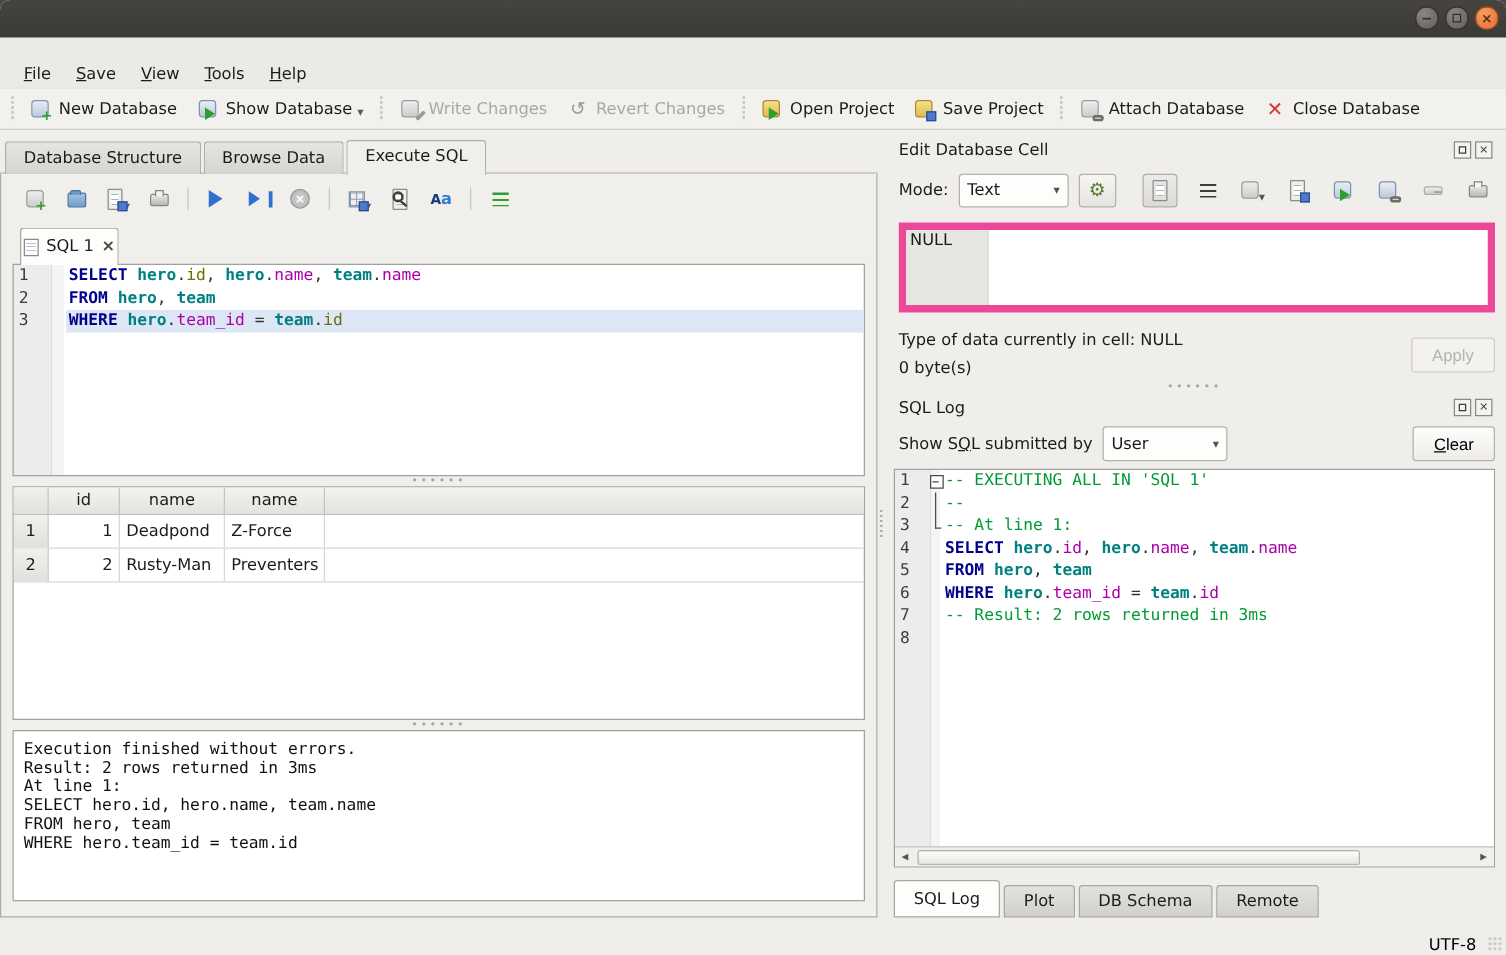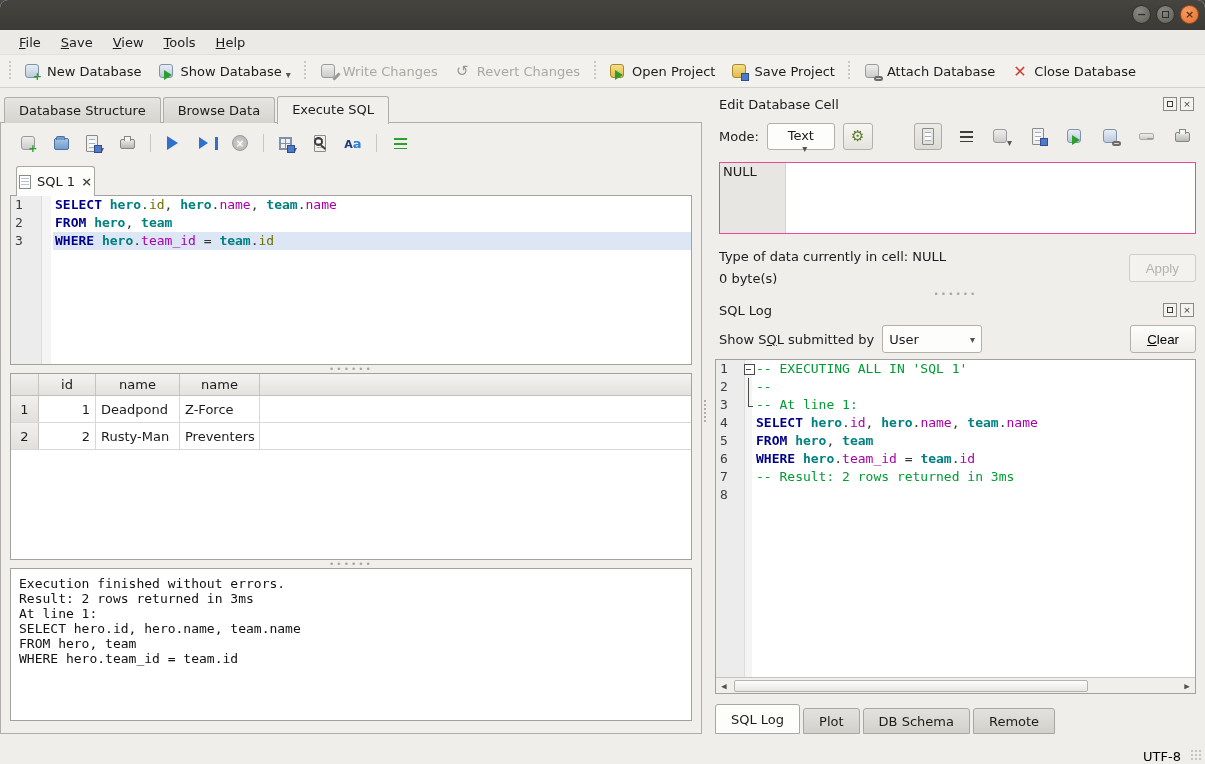--- a/index.html
+++ b/index.html
@@ -8,21 +8,21 @@
 
   
   .titlebar { height:30px; background:linear-gradient(#46443f,#3b3a36); display:flex; align-items:center; position:relative; flex:0 0 auto; }
   .titlebar .title { flex:1; text-align:center; color:#fff; font-weight:bold; font-size:13px; }
   .win-controls { position:absolute; right:6px; top:5px; display:flex; gap:5px; }
   .wbtn { width:19px; height:19px; border-radius:50%; background:radial-gradient(circle at 35% 30%, #8a8881, #5f5d57); border:1px solid #33322e; color:#2e2d29; font-size:11px; line-height:17px; text-align:center; font-weight:bold; }
   .wbtn.close { background:radial-gradient(circle at 35% 30%, #f69d60, #e4702f); border-color:#a14c1c; color:#5c2c10; }
   .wbtn .sq { display:inline-block; width:7px; height:7px; border:1px solid #2e2d29; margin-top:5px; }
 
   
-  .menubar { height:25px; background:#eceae6; display:flex; align-items:center; padding-left:10px; gap:2px; border-bottom:1px solid #e3e1dc; flex:0 0 auto; }
+  .menubar { height:41px; background:#eceae6; display:flex; align-items:flex-end; padding-left:10px; gap:2px; border-bottom:1px solid #e3e1dc; flex:0 0 auto; }
   .menu-item { display:inline-block; padding:3px 9px; }
   .ul-first { display:inline-block; }
   .ul-first::first-letter { text-decoration:underline; }
 
   
   .toolbar { height:33px; background:#f2f1ee; border-bottom:1px solid #d2d0cb; display:flex; align-items:center; padding:0 4px; gap:2px; flex:0 0 auto; }
   .tb-btn { display:flex; align-items:center; gap:6px; padding:4px 7px; white-space:nowrap; }
   .tb-btn.disabled { color:#aaa8a2; }
   .grip { width:5px; height:20px; margin:0 3px; background:repeating-linear-gradient(#c9c7c2 0 2px, transparent 2px 4px); background-size:2px 100%; background-repeat:repeat-y; background-position:center; }
   .caret { color:#5b5954; font-size:10px; margin-left:-2px; align-self:flex-end; }
@@ -123,31 +123,31 @@
 
   
   .dock-title { display:flex; align-items:center; height:24px; padding:2px 2px 2px 4px; flex:0 0 auto; }
   .dock-title .t { flex:1; }
   .mini-btn { width:14px; height:14px; border:1px solid #8b8984; background:#f4f3f0; margin-left:3px; position:relative; font-size:9px; line-height:12px; text-align:center; color:#3f3d3a; }
   .mini-btn .fsq { position:absolute; left:3px; top:3px; width:6px; height:6px; border:1px solid #3f3d3a; }
 
   .mode-row { display:flex; align-items:center; height:40px; gap:8px; flex:0 0 auto; padding-left:4px; }
   .combo { background:#fdfdfc; border:1px solid #b3b1ac; border-radius:3px; padding:4px 6px; display:flex; align-items:center; justify-content:space-between; }
   .combo .arr { color:#55534e; font-size:10px; margin-left:8px; }
-  .combo.mode { width:68px; height:27px;flex-direction:column; }
+  .combo.mode { width:88px; height:27px; }
   .combo.user { width:100px; height:28px; }
   .tool-frame { width:30px; height:27px; border:1px solid #b3b1ac; border-radius:3px; background:linear-gradient(#f7f6f4,#e5e3de); display:flex; align-items:center; justify-content:center; }
   .gear { color:#5a7a2a; font-size:15px; line-height:15px; }
   .mode-icons { margin-left:auto; display:flex; align-items:center; gap:12px; padding-right:2px; }
   .sel-frame { width:28px; height:27px; border:1px solid #aeaca7; border-radius:3px; background:linear-gradient(#ecebe8,#dddbd6); display:flex; align-items:center; justify-content:center; }
   .lines-dark { position:absolute; inset:3px 2px; background:repeating-linear-gradient(#3f3d3a 0 2px, transparent 2px 5px); }
   .pill { position:absolute; inset:5px 1px 5px 1px; background:linear-gradient(#eee,#ccc); border:1px solid #aaa; border-radius:2px; }
   .pill::after { content:"−"; position:absolute; right:-2px; bottom:-5px; color:#9a9893; font-weight:bold; font-size:10px; }
 
-  .cell-editor { height:72px; margin:6px 0 12px 4px; border:1px solid #ec4899; background:#fff; display:flex; flex:0 0 auto; }
+  .cell-editor { height:72px; margin:6px 0 12px 4px; border:6px solid #ec4899; background:#fff; display:flex; flex:0 0 auto; }
   .cell-gutter { width:66px; background:#e8e6e2; border-right:1px solid #d4d2ce; padding:1px 3px; }
   .cell-info { display:flex; flex:0 0 auto; padding-left:4px; }
   .cell-info .txt { flex:1; line-height:22px; }
   .btn { border:1px solid #b3b1ac; border-radius:3px; background:linear-gradient(#fdfdfc,#eeede9); padding:4px 16px; height:28px; }
   .btn.disabled { color:#b5b3ae; background:#f3f2ef; border-color:#cfcdc8; }
   .apply-wrap { display:flex; align-items:center; }
 
   .filter-row { display:flex; align-items:center; height:34px; gap:8px; padding-left:4px; flex:0 0 auto; margin-bottom:3px; }
   .filter-row .spacer { flex:1; }
 

